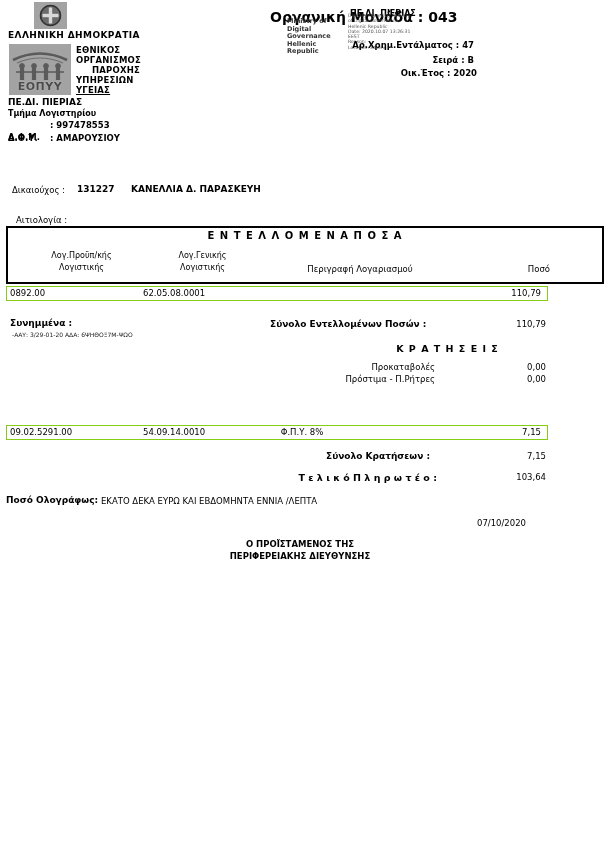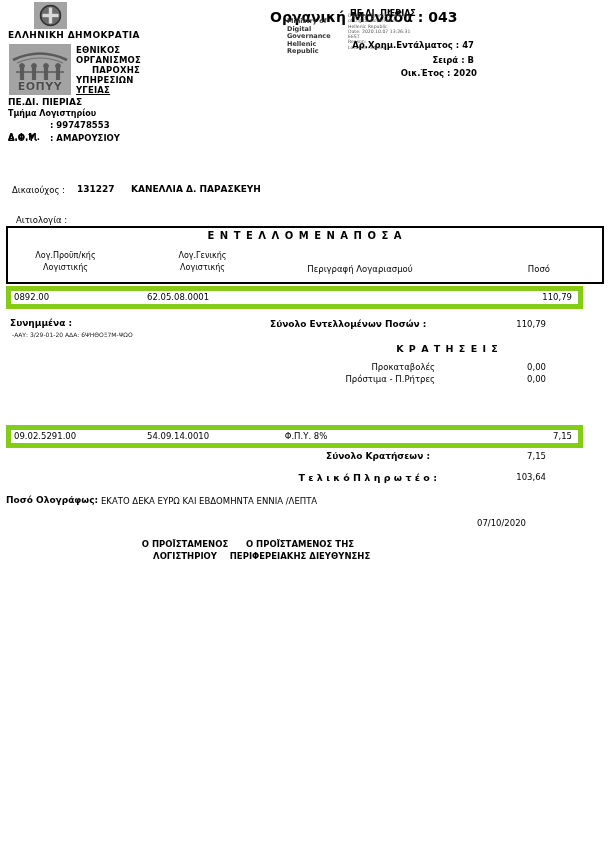--- a/index.html
+++ b/index.html
@@ -33,25 +33,25 @@
   .doc-title{left:0;width:590px;top:147px;text-align:center;font-size:10.5px;letter-spacing:.3px;}
   .benef-label{left:12px;top:185px;font-size:8.5px;}
   .benef-code{left:77px;top:184px;font-size:9px;}
   .benef-name{left:131px;top:184px;font-size:9px;}
   .just-label{left:16px;top:215px;font-size:8.5px;}
   .just-text{left:75px;top:215px;font-size:8.5px;}
   
   .outer-box{left:6px;top:226px;width:594px;height:54px;border:2px solid #000;}
   .tbl-title{left:6px;top:230px;width:598px;text-align:center;font-size:10px;letter-spacing:1px;}
   .colh{font-size:8px;text-align:center;line-height:12px;white-space:normal;}
-  .col-budget{left:8px;top:250px;width:115px;text-align:center;}
+  .col-budget{left:24px;top:250px;width:115px;text-align:center;}
   .col-gl{left:145px;top:250px;width:115px;}
   .col-desc{left:240px;top:264px;width:240px;text-align:center;font-size:8.5px;}
   .col-amount{right:62px;top:264px;font-size:8.5px;}
-  .row-box{left:6px;width:540px;height:13px;border:5px solid #84cc16;font-size:8.5px;padding-left:27px;}
+  .row-box{left:6px;width:540px;height:13px;border:1px solid #84cc16;font-size:8.5px;}
   .row1{top:286px;}
   .row2{top:425px;}
   .cell-budget{left:3px;top:1px;}
   .cell-gl{left:136px;top:1px;}
   .cell-desc{left:170px;top:1px;width:250px;text-align:center;}
   .cell-amount{right:6px;top:1px;}
   
   .attach-label{left:10px;top:318px;font-size:9px;}
   .attach-item{left:12px;top:331px;font-size:6px;color:#222;}
   .sum-ordered-label{left:270px;top:319px;font-size:9px;}
@@ -191,22 +191,18 @@
 
   <div class="abs sum-ded-label b">Σύνολο Κρατήσεων :</div>
   <div class="abs amount-col v-ded">7,15</div>
   <div class="abs net-label b">Τ ε λ ι κ ό   Π λ η ρ ω τ έ ο :</div>
   <div class="abs amount-col v-net">103,64</div>
 
   <div class="abs words-label b">Ποσό Ολογράφως:</div>
   <div class="abs words-text">ΕΚΑΤΟ ΔΕΚΑ ΕΥΡΩ ΚΑΙ ΕΒΔΟΜΗΝΤΑ ΕΝΝΙΑ /ΛΕΠΤΑ</div>
 
   <div class="abs doc-date">07/10/2020</div>
-  <div class="abs sig1 b">
-    <div>Ο ΠΡΟΪΣΤΑΜΕΝΟΣ</div>
-    <div>ΛΟΓΙΣΤΗΡΙΟΥ</div>
-  </div>
   <div class="abs sig2 b">
     <div>Ο ΠΡΟΪΣΤΑΜΕΝΟΣ ΤΗΣ</div>
     <div>ΠΕΡΙΦΕΡΕΙΑΚΗΣ ΔΙΕΥΘΥΝΣΗΣ</div>
   </div>
 
 </div>
 
 </body></html>

